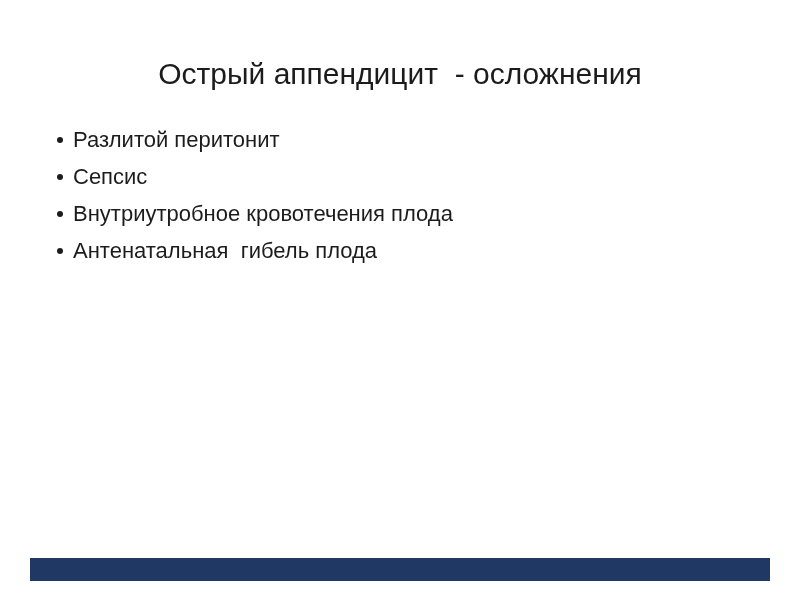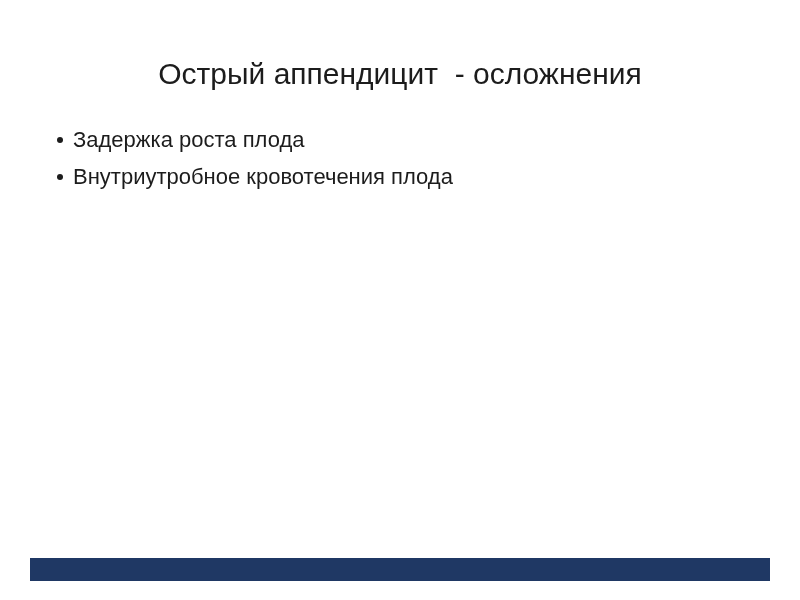--- a/index.html
+++ b/index.html
@@ -65,18 +65,20 @@
     background: #1F3864;
   }
 </style>
 </head>
 <body>
 
 <div class="slide" style="background: rgb(255, 255, 255);">
   <div class="slide-title">Острый аппендицит  - осложнения</div>
 
   <ul class="bullet-list">
-      <li class="bullet">Задержка роста плода</li>
+      <li class="bullet">Разлитой перитонит</li>
+      <li class="bullet">Сепсис</li>
       <li class="bullet">Внутриутробное кровотечения плода</li>
+      <li class="bullet">Антенатальная  гибель плода</li>
     </ul>
 
   <div class="footer-bar" style="background: rgb(31, 56, 100);"></div>
 </div>
 
 </body></html>

